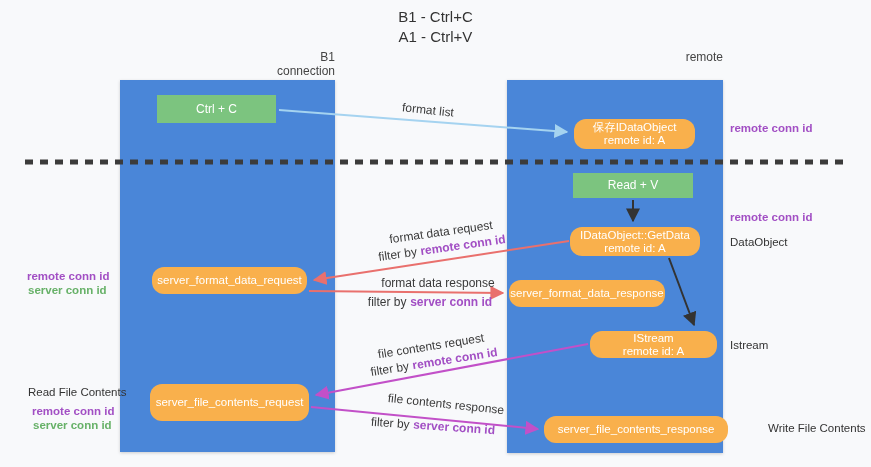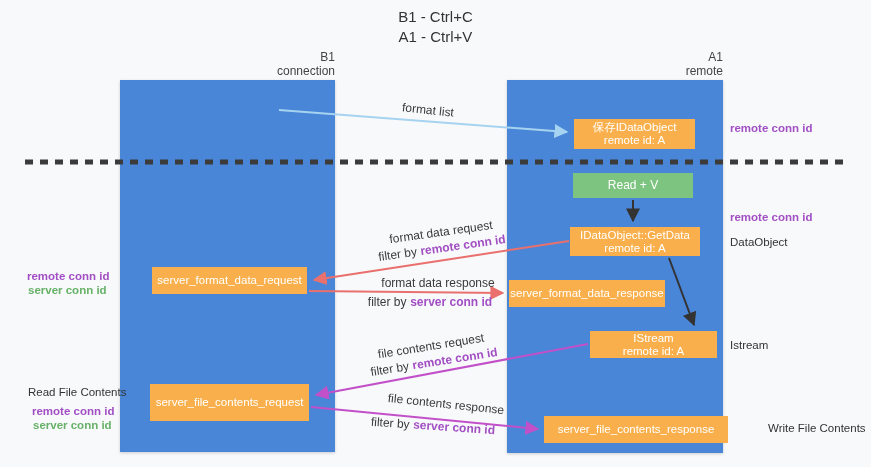--- a/index.html
+++ b/index.html
@@ -19,21 +19,21 @@
 
   .column{position:absolute;background:var(--column-blue);box-shadow:0 1px 3px rgba(0,0,0,.18);z-index:1;}
   .column.left{left:120px;top:80px;width:215px;height:372px;}
   .column.right{left:507px;top:80px;width:216px;height:373px;}
 
   svg.wires{position:absolute;left:0;top:0;z-index:2;pointer-events:none;}
 
   .node{position:absolute;z-index:3;display:flex;flex-direction:column;justify-content:center;
         text-align:center;color:#fff;font-size:11.5px;line-height:13px;}
   .node.green{background:var(--box-green);font-size:12px;}
-  .node.orange{background:var(--box-orange);}
+  .node.orange{background:var(--box-orange);border-radius:12px;}
   .n-ctrl-c{left:157px;top:95px;width:119px;height:28px;}
   .n-save{left:574px;top:119px;width:121px;height:30px;}
   .n-ctrl-v{left:573px;top:173px;width:120px;height:25px;}
   .n-getdata{left:570px;top:227px;width:130px;height:29px;}
   .n-format-req{left:152px;top:267px;width:155px;height:27px;}
   .n-format-resp{left:509px;top:280px;width:156px;height:27px;}
   .n-istream{left:590px;top:331px;width:127px;height:27px;}
   .n-file-req{left:150px;top:384px;width:159px;height:37px;}
   .n-file-resp{left:544px;top:416px;width:184px;height:27px;}
 
@@ -64,21 +64,20 @@
   <div class="title">
     <div>B1 - Ctrl+C</div>
     <div>A1 - Ctrl+V</div>
   </div>
 
   <div class="col-header left">
     <div>B1</div>
     <div>connection</div>
   </div>
   <div class="col-header right">
-    <div>A1</div>
     <div>remote</div>
   </div>
 
   <div class="column left"></div>
   <div class="column right"></div>
 
   <svg class="wires" width="871" height="467" viewBox="0 0 871 467">
     <defs>
       <marker id="m-blue" viewBox="0 0 10 10" markerWidth="7" markerHeight="7" refX="9" refY="5" orient="auto">
         <path d="M0,0 L10,5 L0,10 z" fill="#a5d3f0"></path>
@@ -96,20 +95,23 @@
     <line x1="25" y1="162" x2="846" y2="162" stroke="#3b3b3b" stroke-width="5" stroke-dasharray="8 7"></line>
     <line x1="279" y1="110" x2="567" y2="132" stroke="#a5d3f0" stroke-width="2" marker-end="url(#m-blue)"></line>
     <line x1="633" y1="200" x2="633" y2="221" stroke="#333333" stroke-width="2" marker-end="url(#m-black)"></line>
     <line x1="569" y1="241" x2="314" y2="280" stroke="#e9706d" stroke-width="2" marker-end="url(#m-salmon)"></line>
     <line x1="309" y1="291" x2="503" y2="293" stroke="#e9706d" stroke-width="2" marker-end="url(#m-salmon)"></line>
     <line x1="669" y1="258" x2="694" y2="325" stroke="#333333" stroke-width="2" marker-end="url(#m-black)"></line>
     <line x1="588" y1="344" x2="316" y2="395" stroke="#c250c8" stroke-width="2" marker-end="url(#m-magenta)"></line>
     <line x1="311" y1="407" x2="538" y2="429" stroke="#c250c8" stroke-width="2" marker-end="url(#m-magenta)"></line>
   </svg>
 
+  <div class="node green n-ctrl-c">
+    <div>Ctrl + C</div>
+  </div>
   <div class="node orange n-save">
     <div>保存IDataObject</div>
     <div>remote id: A</div>
   </div>
   <div class="node green n-ctrl-v">
     <div>Read + V</div>
   </div>
   <div class="node orange n-getdata">
     <div>IDataObject::GetData</div>
     <div>remote id: A</div>

